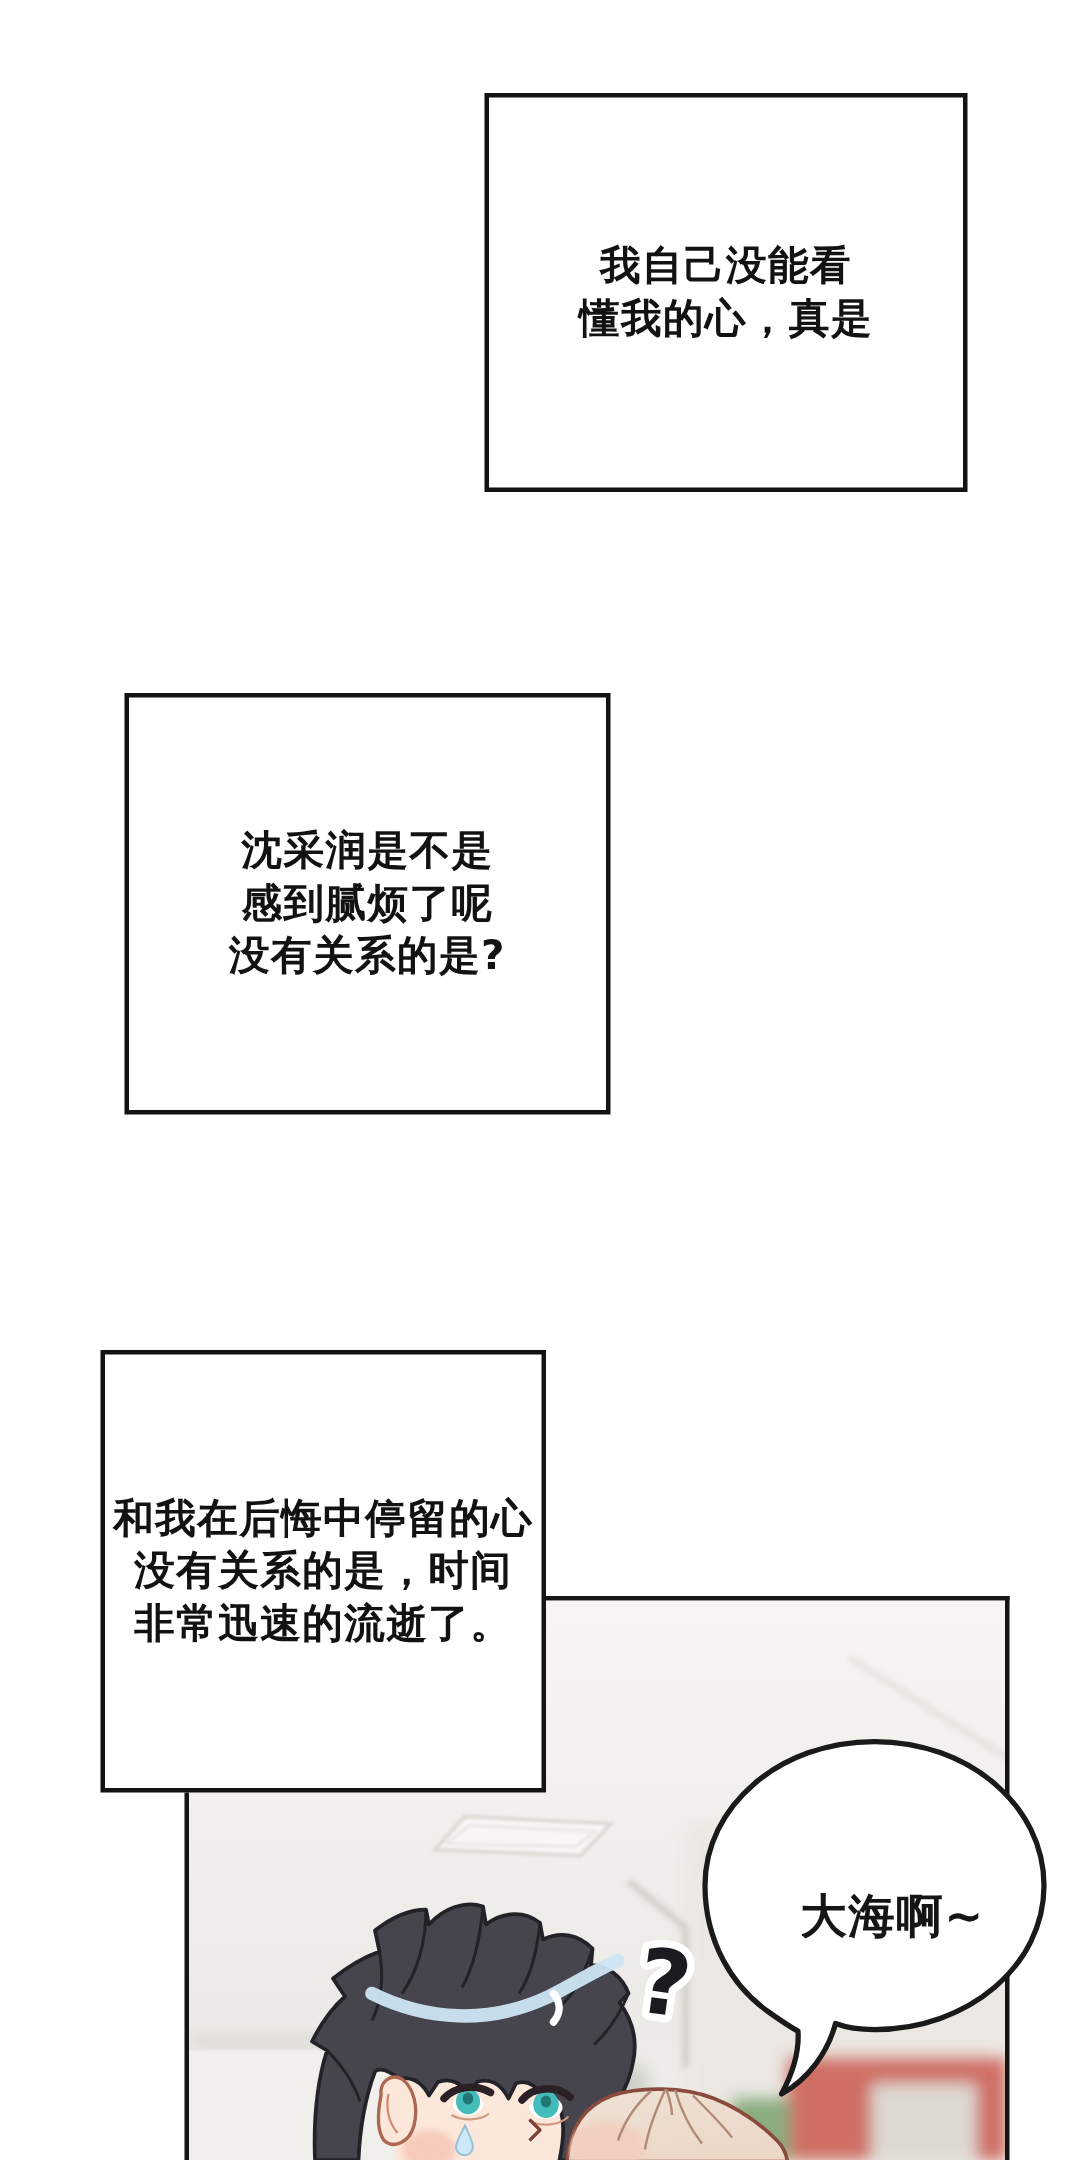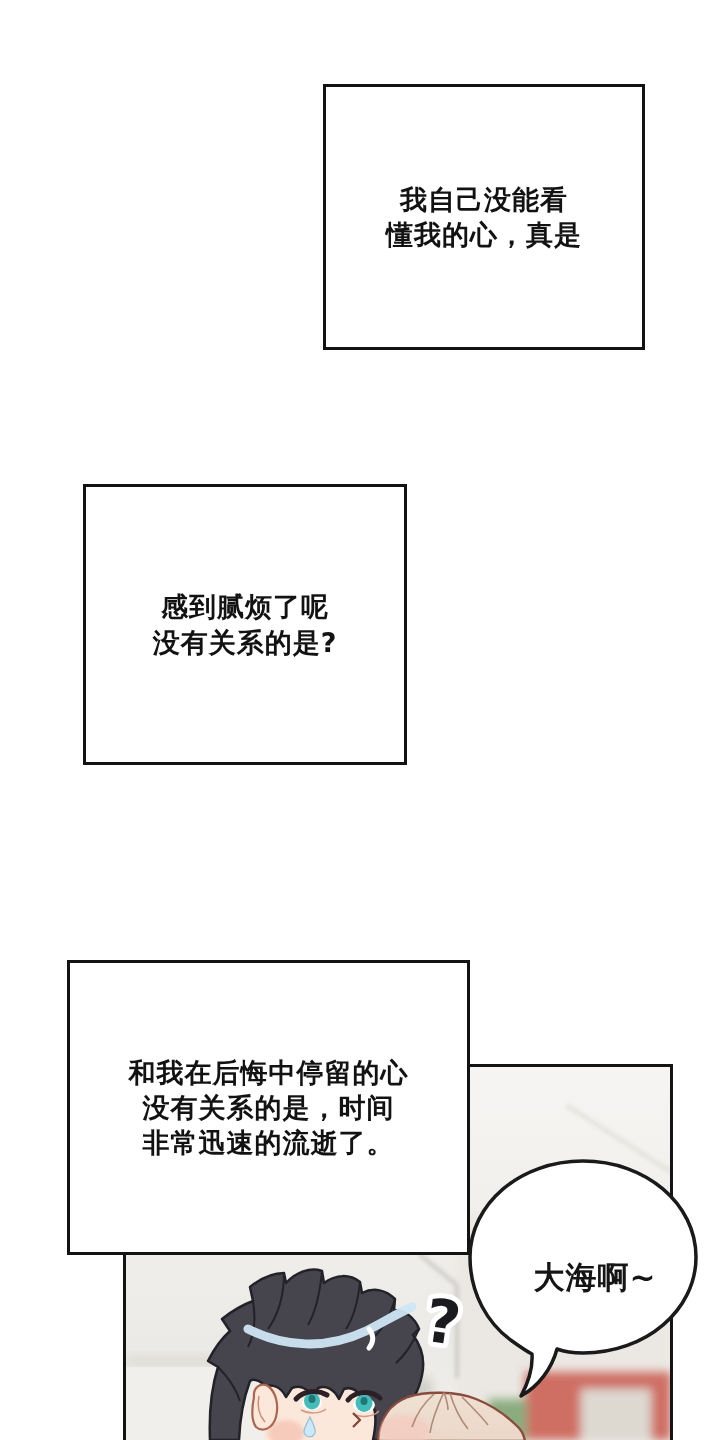--- a/index.html
+++ b/index.html
@@ -5,29 +5,29 @@
   html,body{margin:0;padding:0;}
   body{
     width:720px;height:1440px;position:relative;background:#ffffff;
     overflow:hidden;
     font-family:"DejaVu Sans", sans-serif;
   }
   
   .nbox{
     position:absolute;background:#ffffff;border:3px solid #131313;
     box-sizing:border-box;display:flex;flex-direction:column;
-    align-items:center;justify-content:center;z-index:2;margin-top:22px;
+    align-items:center;justify-content:center;z-index:2;
   }
   .nbox .line{
     font-size:27px;font-weight:700;color:#121212;line-height:1.3;
     letter-spacing:1px;white-space:nowrap;text-align:center;
   }
   #box1{left:323px;top:62px;width:322px;height:266px;}
   #box2{left:83px;top:462px;width:324px;height:281px;}
-  #box3{left:67px;top:938px;width:403px;height:295px;}
+  #box3{left:67px;top:900px;width:297px;height:295px;}
 
   
   .panel{
     position:absolute;left:123px;top:1064px;width:550px;height:376px;
     border:3px solid #141414;border-bottom:none;box-sizing:border-box;
     overflow:hidden;background:#f4f3f1;z-index:1;
   }
   .panel svg{display:block;}
 
   
@@ -43,20 +43,21 @@
 </style>
 </head>
 <body>
 
 <div class="nbox" id="box1">
   <div class="line">我自己没能看</div>
   <div class="line">懂我的心，真是</div>
 </div>
 
 <div class="nbox" id="box2">
+  <div class="line">沈采润是不是</div>
   <div class="line">感到腻烦了呢</div>
   <div class="line">没有关系的是?</div>
 </div>
 
 <div class="nbox" id="box3">
   <div class="line">和我在后悔中停留的心</div>
   <div class="line">没有关系的是，时间</div>
   <div class="line">非常迅速的流逝了。</div>
 </div>
 

